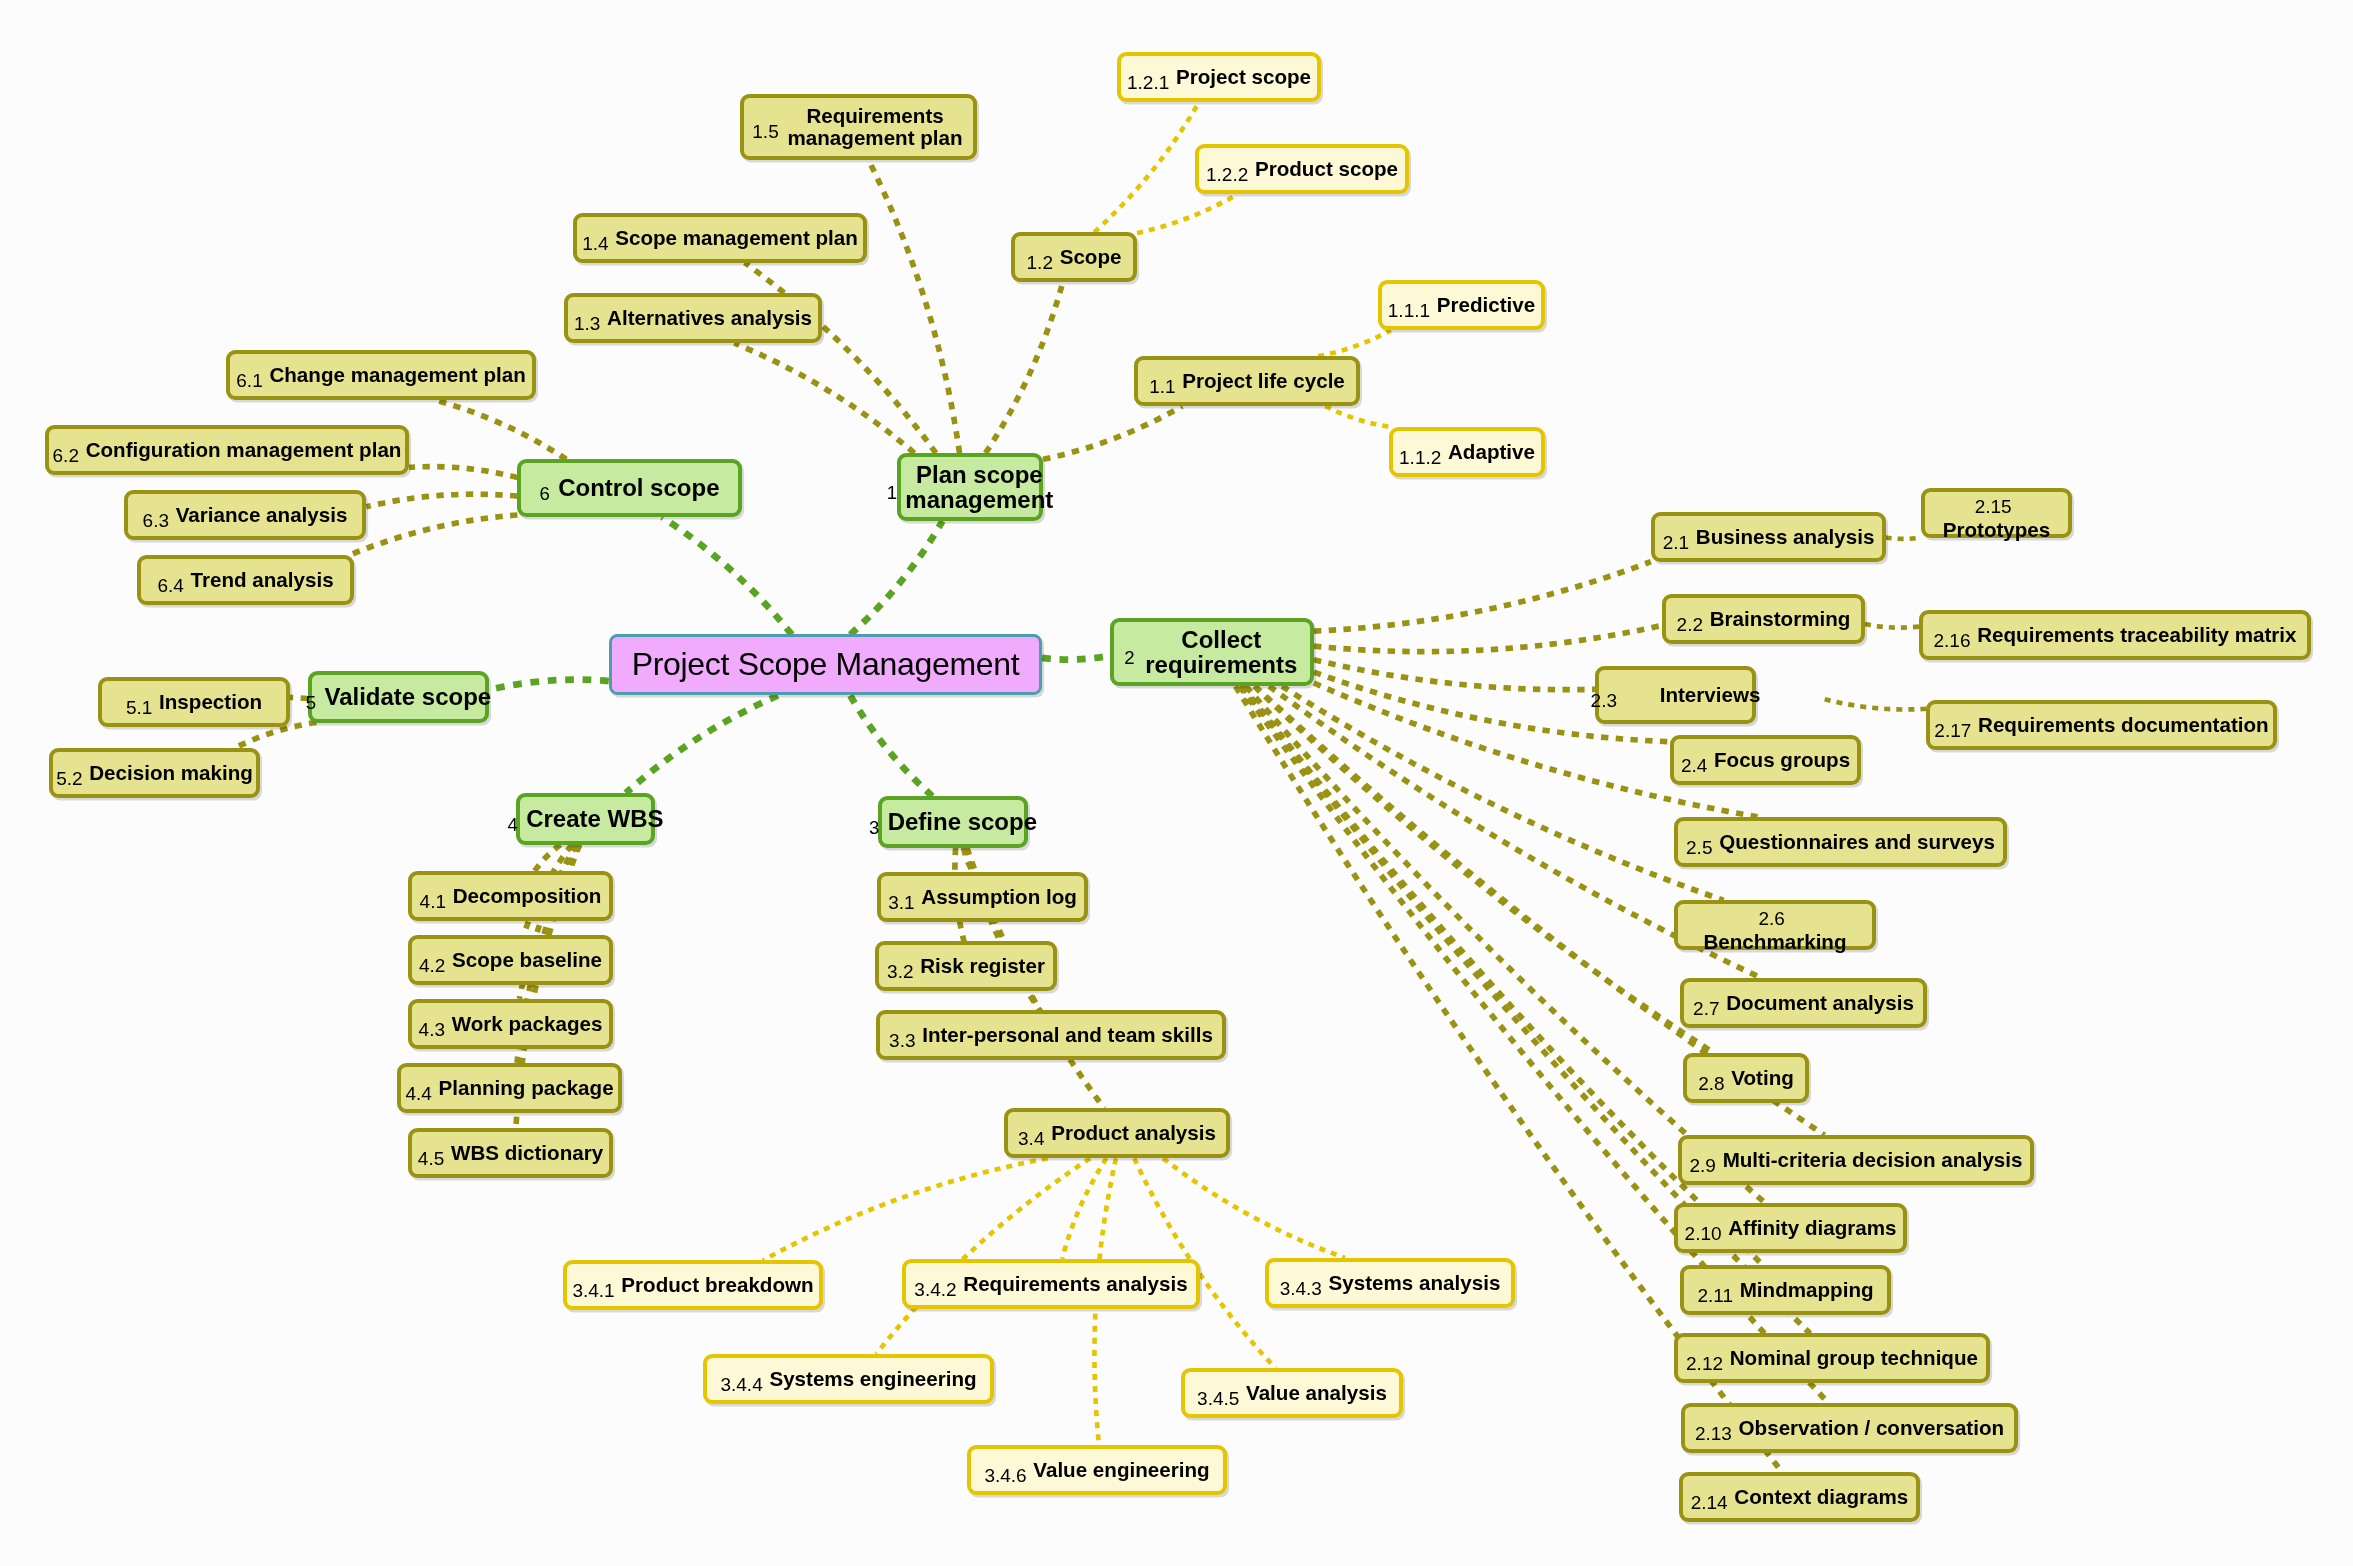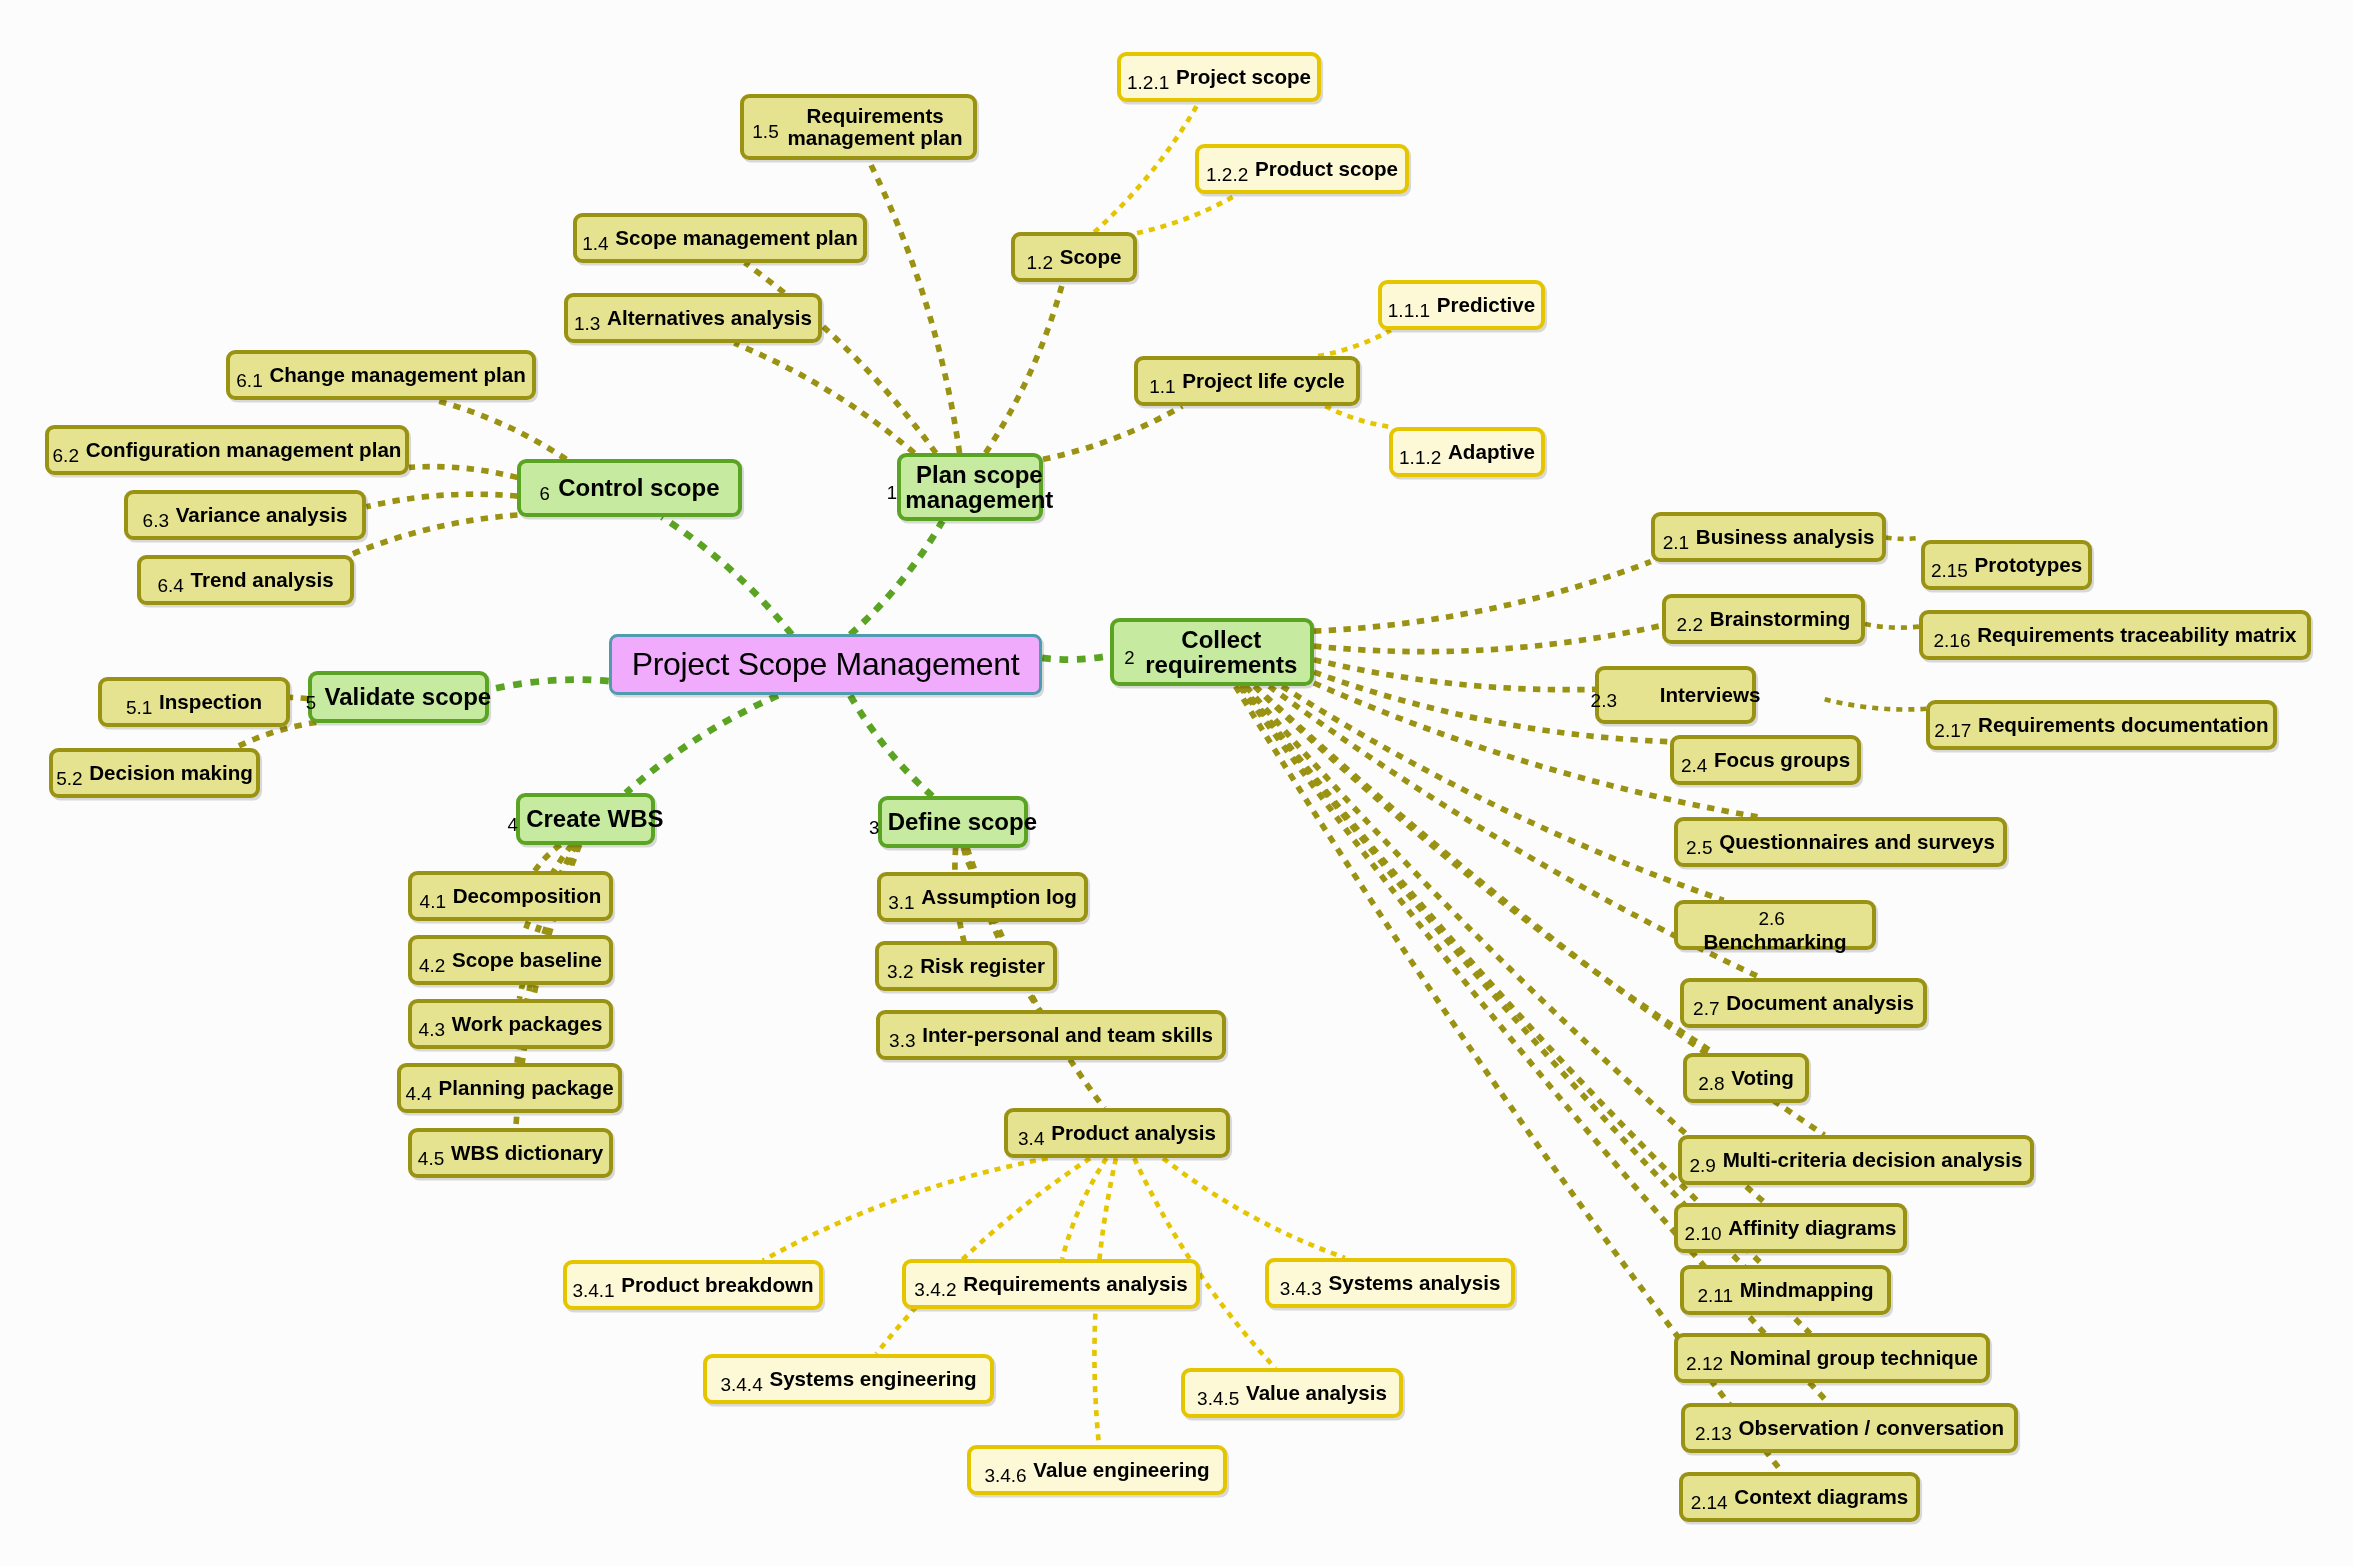--- a/index.html
+++ b/index.html
@@ -246,21 +246,21 @@
         <span class="lbl">Nominal group technique</span>
       </div>
       <div class="node n-l2" style="left: 1681px; top: 1403px; width: 337px; height: 50px;">
         <span class="num">2.13</span>
         <span class="lbl">Observation / conversation</span>
       </div>
       <div class="node n-l2" style="left: 1679px; top: 1472px; width: 241px; height: 50px;">
         <span class="num">2.14</span>
         <span class="lbl">Context diagrams</span>
       </div>
-      <div class="node n-l2" style="left: 1921px; top: 540px; width: 171px; height: 50px;">
+      <div class="node n-l2" style="left: 1921px; top: 488px; width: 151px; height: 50px; flex-direction: column;">
         <span class="num">2.15</span>
         <span class="lbl">Prototypes</span>
       </div>
       <div class="node n-l2" style="left: 1919px; top: 610px; width: 392px; height: 50px;">
         <span class="num">2.16</span>
         <span class="lbl">Requirements traceability matrix</span>
       </div>
       <div class="node n-l2" style="left: 1926px; top: 700px; width: 351px; height: 50px;">
         <span class="num">2.17</span>
         <span class="lbl">Requirements documentation</span>

